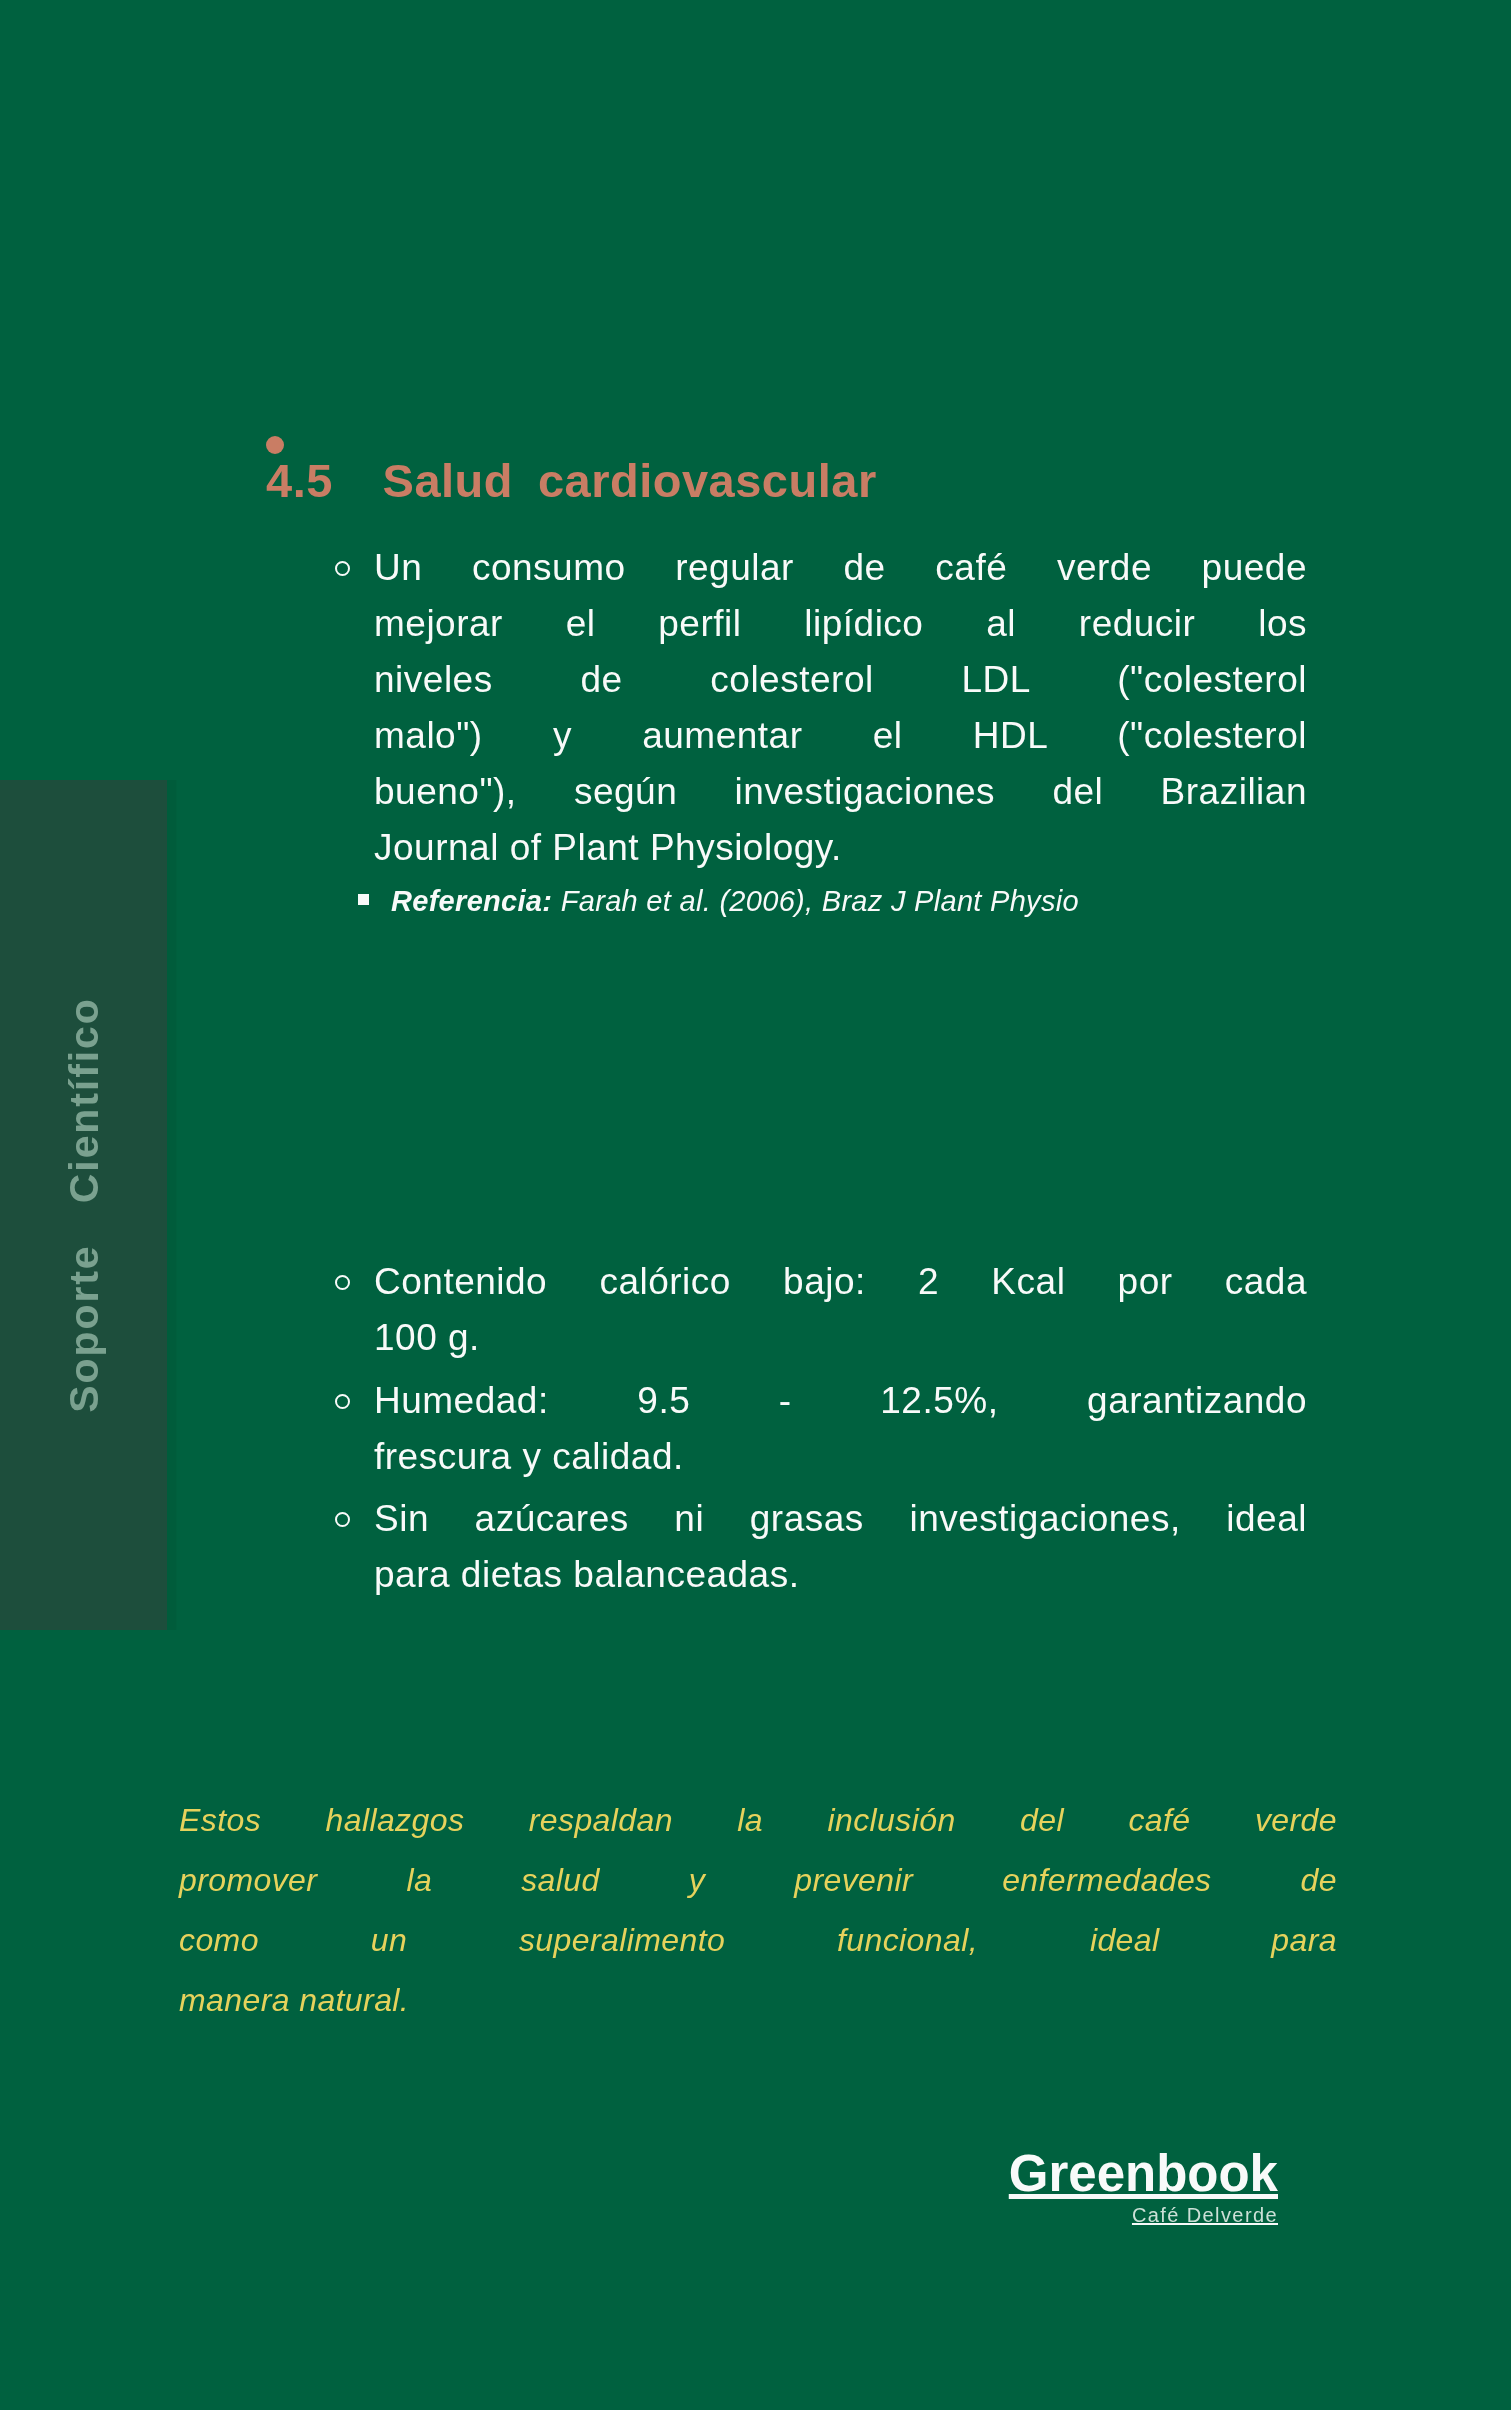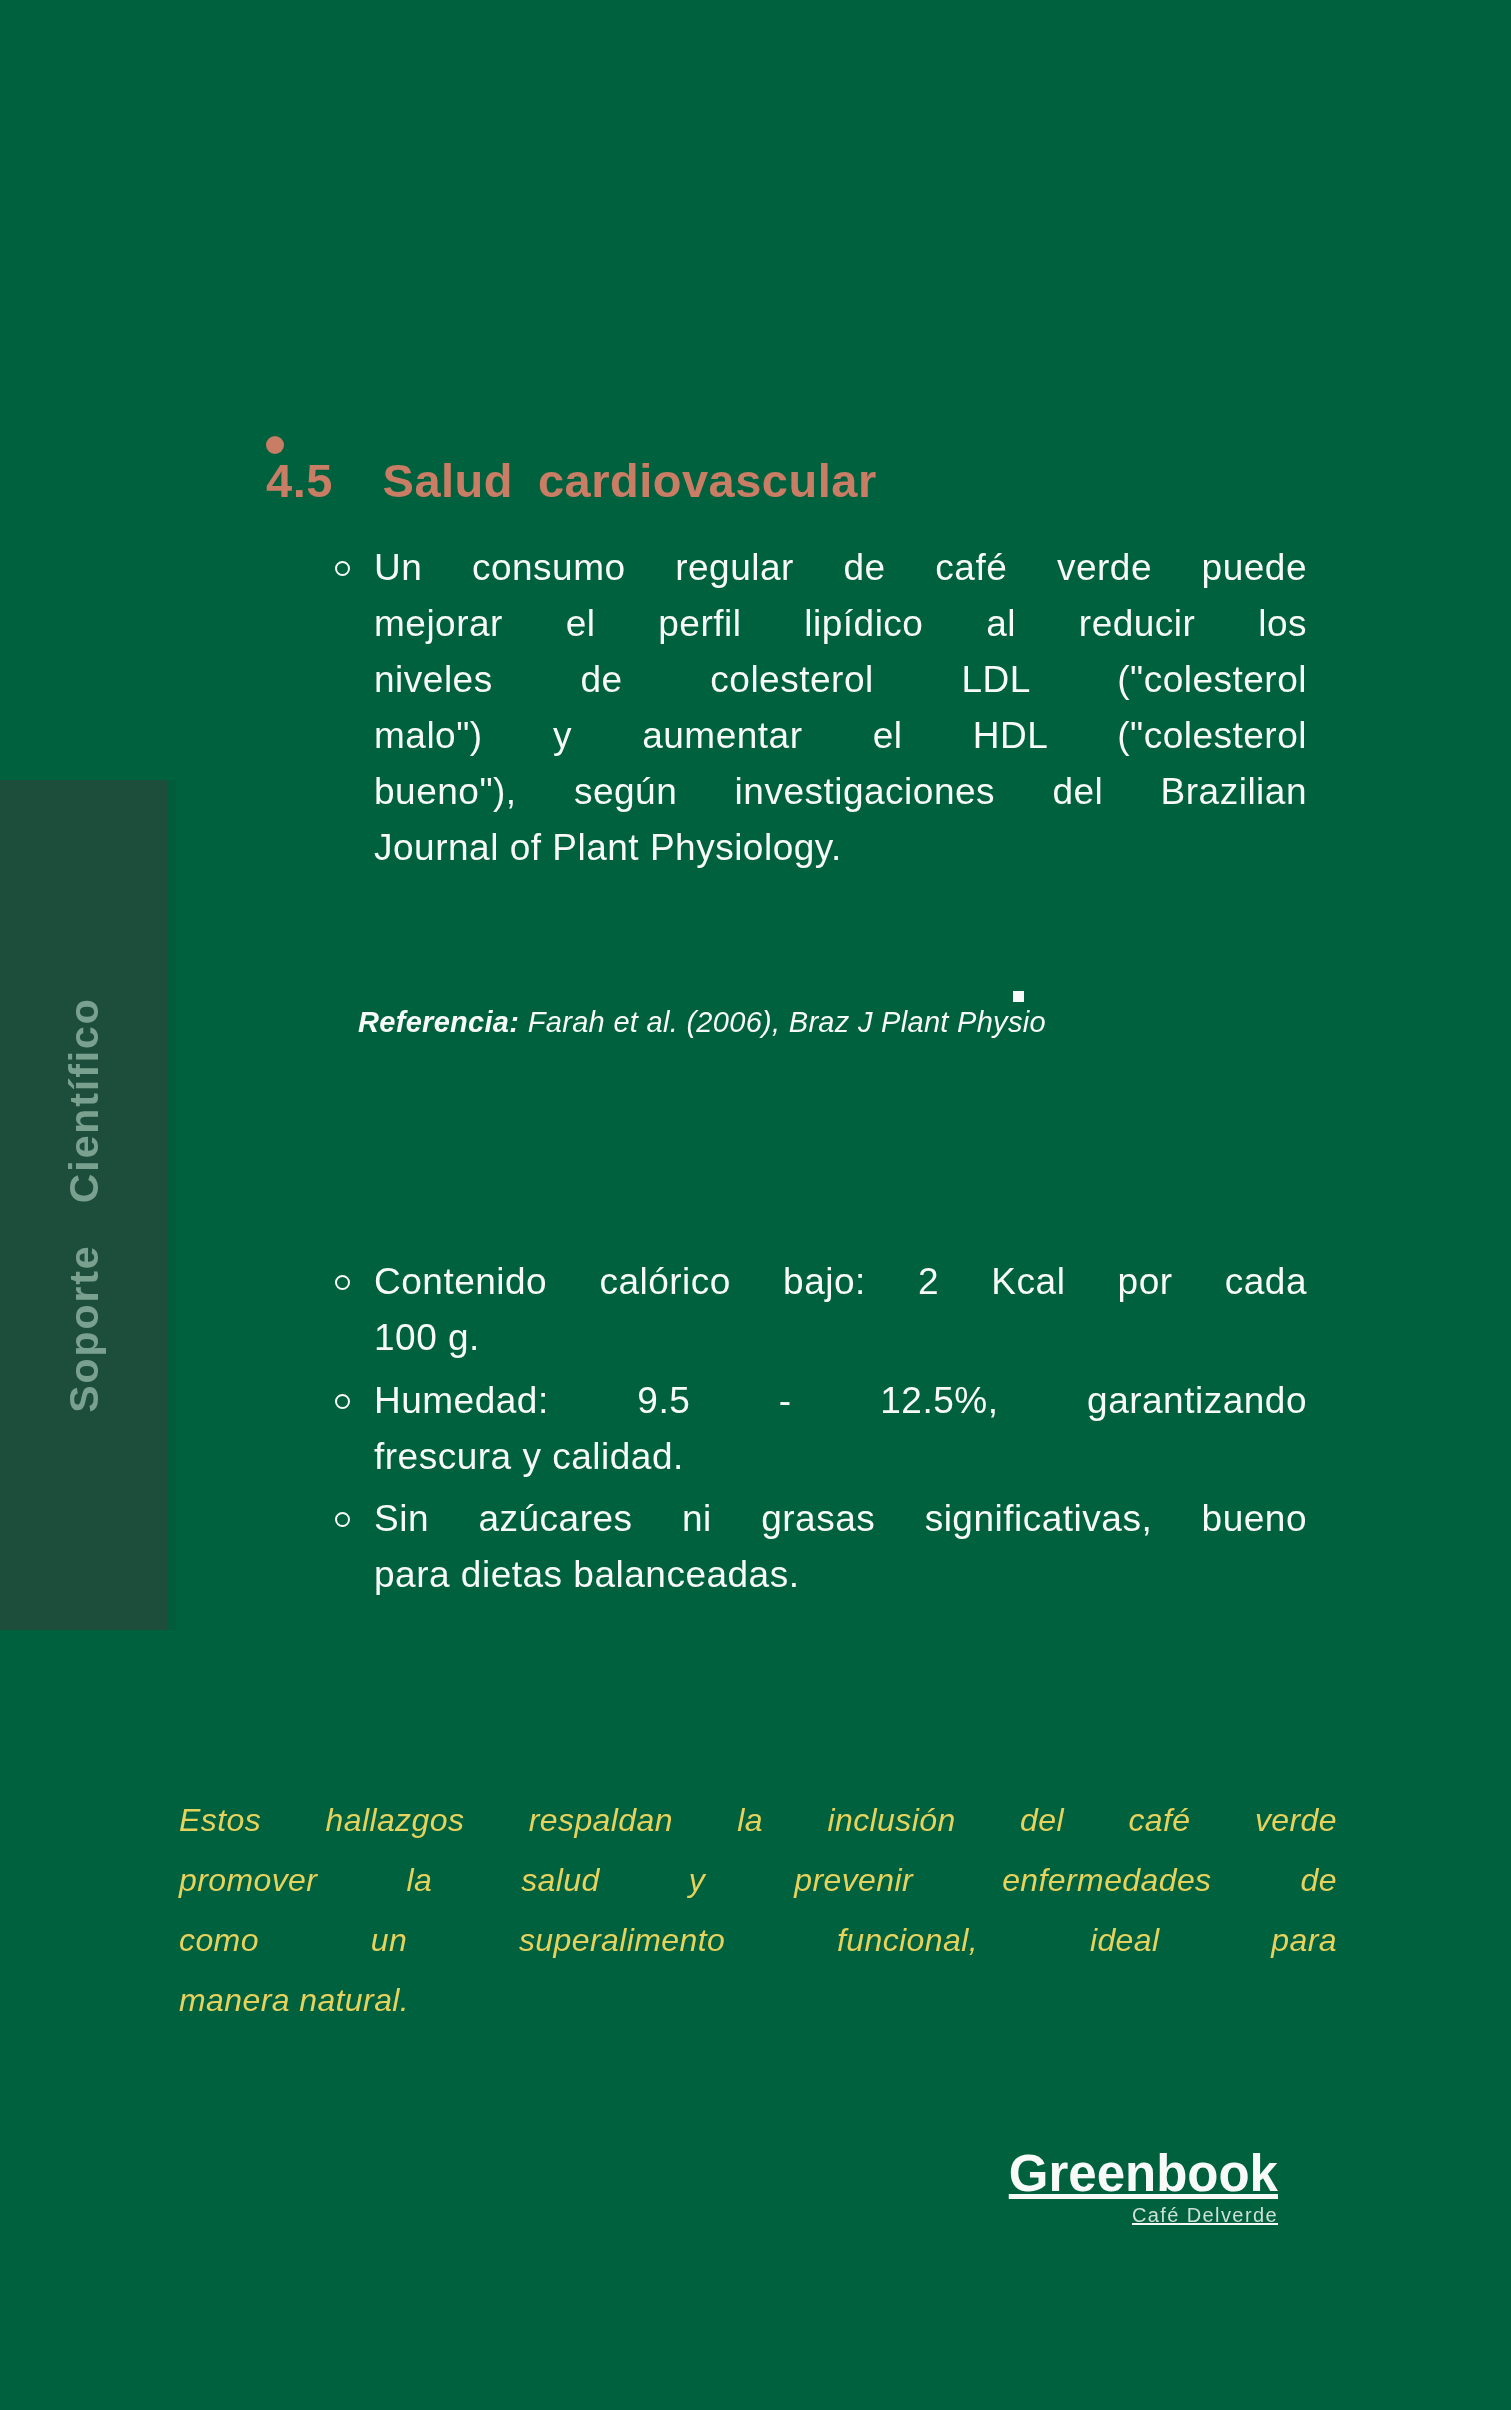--- a/index.html
+++ b/index.html
@@ -73,24 +73,23 @@
     letter-spacing:0.5px;
     color:var(--ink);
   }
   .para-45{position:absolute;left:335px;top:540px;}
   .list-46{position:absolute;left:335px;top:1254px;}
   .list-46 .bullet-item{margin-bottom:6.6px;}
   .jline{text-align:justify;text-align-last:justify;}
   .jline.last{text-align-last:left;}
   
   .reference-item{
-    position:absolute;left:358px;top:978px;
-    display:flex;align-items:flex-end;
+    position:absolute;left:358px;top:881px;
+    display:flex;align-items:flex-start;
     line-height:40px;
-    flex-direction:column;
   }
   .reference-item .square{
     width:11.3px;height:11.3px;background:var(--ink);
     margin-top:13px;margin-right:21.7px;flex:0 0 auto;
   }
   .reference-text{
     font-size:29px;font-style:italic;color:var(--ink);
     letter-spacing:0.3px;
   }
   .reference-text .ref-label{font-weight:bold;}
@@ -167,21 +166,21 @@
       <span class="circle"></span>
       <div class="btext">
         <div class="jline">Humedad: 9.5 - 12.5%, garantizando</div>
         <div class="jline last">frescura y calidad.</div>
       </div>
     </div>
 
     <div class="bullet-item">
       <span class="circle"></span>
       <div class="btext">
-        <div class="jline">Sin azúcares ni grasas significativas, bueno</div>
+        <div class="jline">Sin azúcares ni grasas investigaciones, ideal</div>
         <div class="jline last">para dietas balanceadas.</div>
       </div>
     </div>
 
   </div>
 
   <div class="closing-note">
     <div class="jline">Estos hallazgos respaldan la inclusión del café verde</div>
     <div class="jline">promover la salud y prevenir enfermedades de</div>
     <div class="jline">como un superalimento funcional, ideal para</div>

